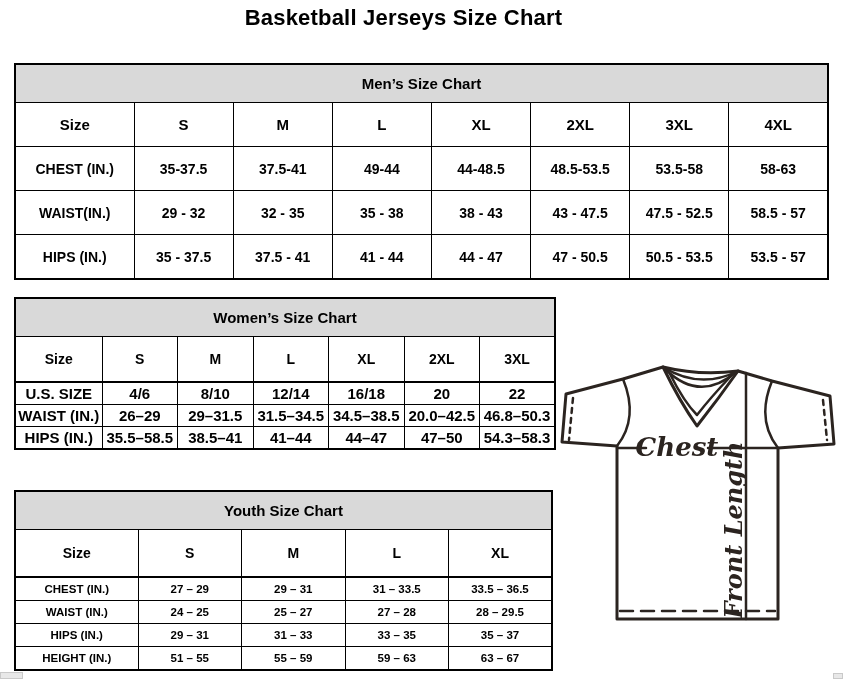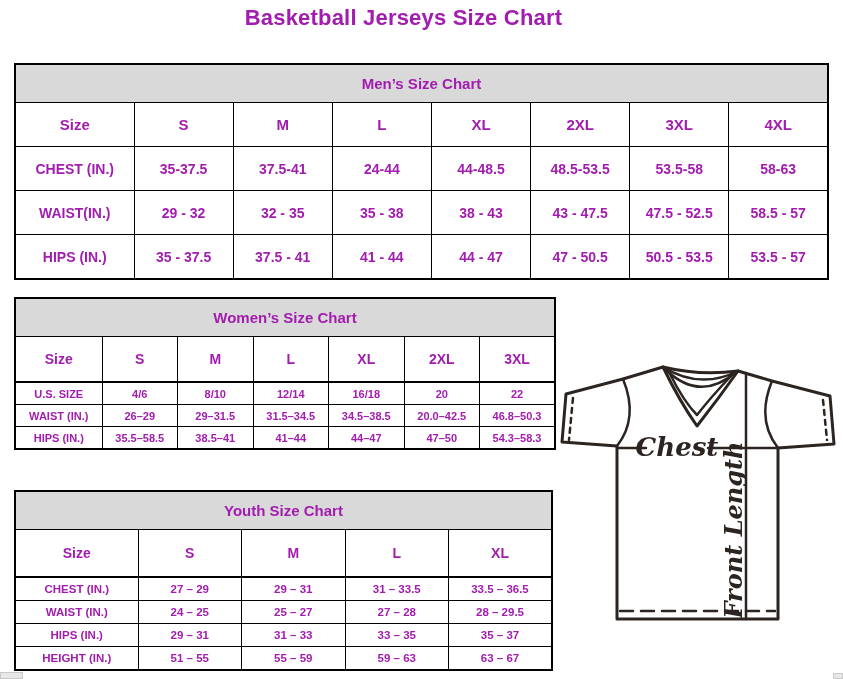--- a/index.html
+++ b/index.html
@@ -1,21 +1,21 @@
 <!DOCTYPE html>
 <html><head>
 <meta charset="utf-8">
 <style>
   html,body{margin:0;padding:0;background:#ffffff;}
   .page{
     position:relative;
     width:843px;height:679px;
     background:#ffffff;
     font-family:"Liberation Sans", sans-serif;
-    color:#a21caf;
+    color:#000000;
     overflow:hidden;
   }
   .page-title{
     position:absolute;top:5px;left:0;width:807px;
     text-align:center;
     font-size:22px;font-weight:700;
     letter-spacing:0.2px;
   }
   table.size-table{
     position:absolute;
@@ -41,21 +41,21 @@
     margin-top:28px;
   }
   
   .men{left:14px;top:63px;width:815px;}
   .men .size-row td{height:43px;font-size:15px;}
   .men .data-row td{height:43px;font-size:14px;}
   .men .row-label{font-size:13px;}
   
   .women{left:14px;top:297px;width:542px;}
   .women .size-row td{height:44px;font-size:14px;border-bottom:2px solid #000;}
-  .women .data-row td{height:21px;font-size:11px;}
+  .women .data-row td{height:21px;font-size:15px;}
   .women .row-label{font-size:11px;}
   
   .youth{left:14px;top:490px;width:539px;}
   .youth .size-row td{height:46px;font-size:14px;border-bottom:2px solid #000;}
   .youth .data-row td{height:22px;font-size:11.5px;}
   .youth .row-label{font-size:11px;}
   
   .jersey-wrap{position:absolute;left:560px;top:360px;width:283px;height:270px;}
   .jersey-wrap svg{display:block;}
   .measure-label{
@@ -98,21 +98,21 @@
         <td>L</td>
         <td>XL</td>
         <td>2XL</td>
         <td>3XL</td>
         <td>4XL</td>
       </tr>
       <tr class="data-row">
         <td class="row-label">CHEST (IN.)</td>
         <td>35-37.5</td>
         <td>37.5-41</td>
-        <td>24-44</td>
+        <td>49-44</td>
         <td>44-48.5</td>
         <td>48.5-53.5</td>
         <td>53.5-58</td>
         <td>58-63</td>
       </tr>
       <tr class="data-row">
         <td class="row-label">WAIST(IN.)</td>
         <td>29 - 32</td>
         <td>32 - 35</td>
         <td>35 - 38</td>

